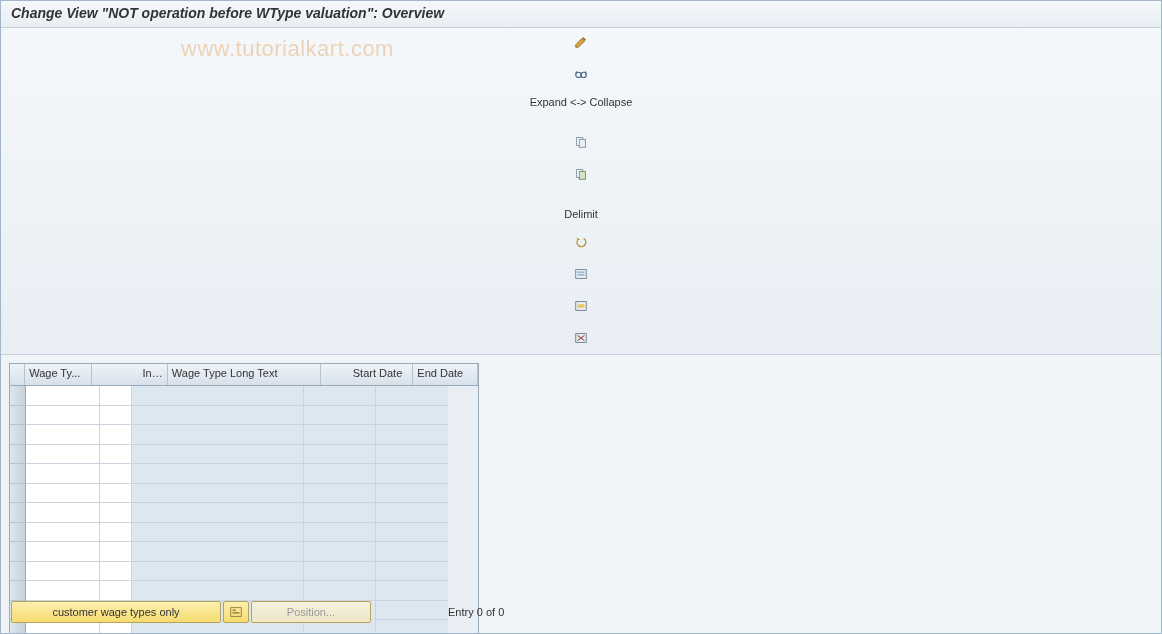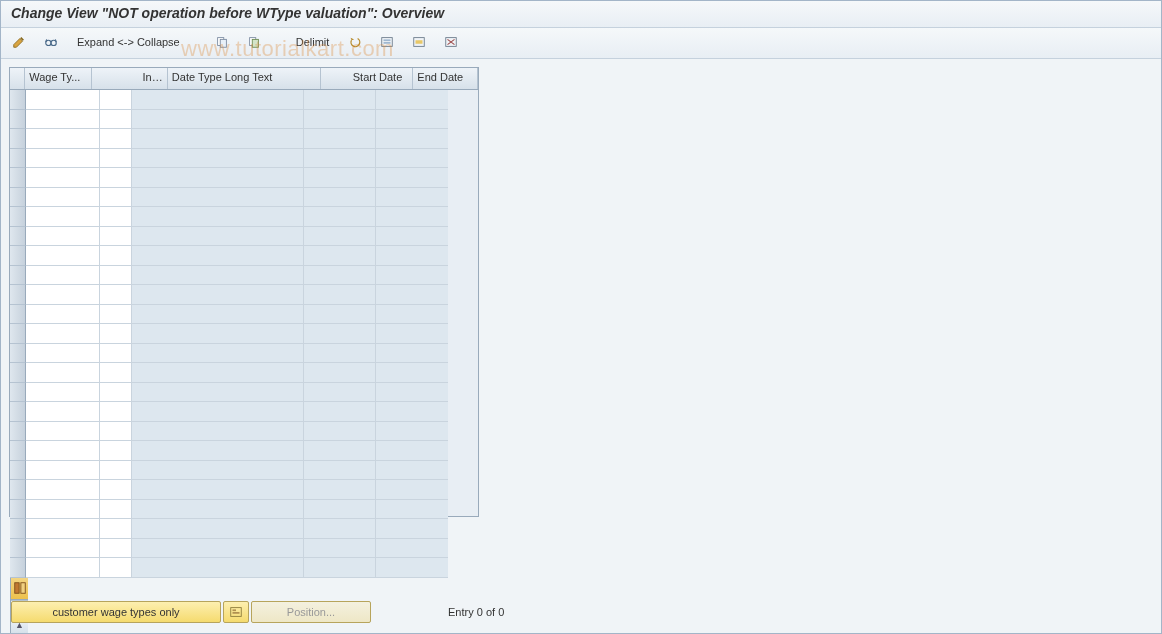--- a/index.html
+++ b/index.html
@@ -31,20 +31,21 @@
   }
 
   
   .toolbar {
     background: linear-gradient(#f5f8fa,#e8eef4);
     padding: 4px 8px 6px 8px;
     display: flex;
     align-items: center;
     gap: 12px;
     border-bottom: 1px solid #c5d1dd;
+    flex-direction: column;
   }
   .tb-btn {
     width: 20px; height: 20px;
     display: inline-flex;
     align-items: center; justify-content: center;
     border: 1px solid transparent;
     border-radius: 3px;
     background: transparent;
     cursor: pointer;
   }
@@ -274,21 +275,21 @@
 
 <div class="watermark">www.tutorialkart.com</div>
 
 <div class="content">
   <div class="table-wrap">
     <div class="table-main">
       <div class="grid-header">
         <div class="hcell hsel"></div>
         <div class="hcell h1">Wage Ty...</div>
         <div class="hcell h2">Inf...</div>
-        <div class="hcell h3">Date Type Long Text</div>
+        <div class="hcell h3">Wage Type Long Text</div>
         <div class="hcell h4">Start Date</div>
         <div class="hcell h5">End Date</div>
       </div>
       <div class="grid-body" id="grid-body">
 
       <div class="row">
             <div class="sel"></div>
             <div class="cell c1"></div>
             <div class="cell c2"></div>
             <div class="cell c3"></div>

